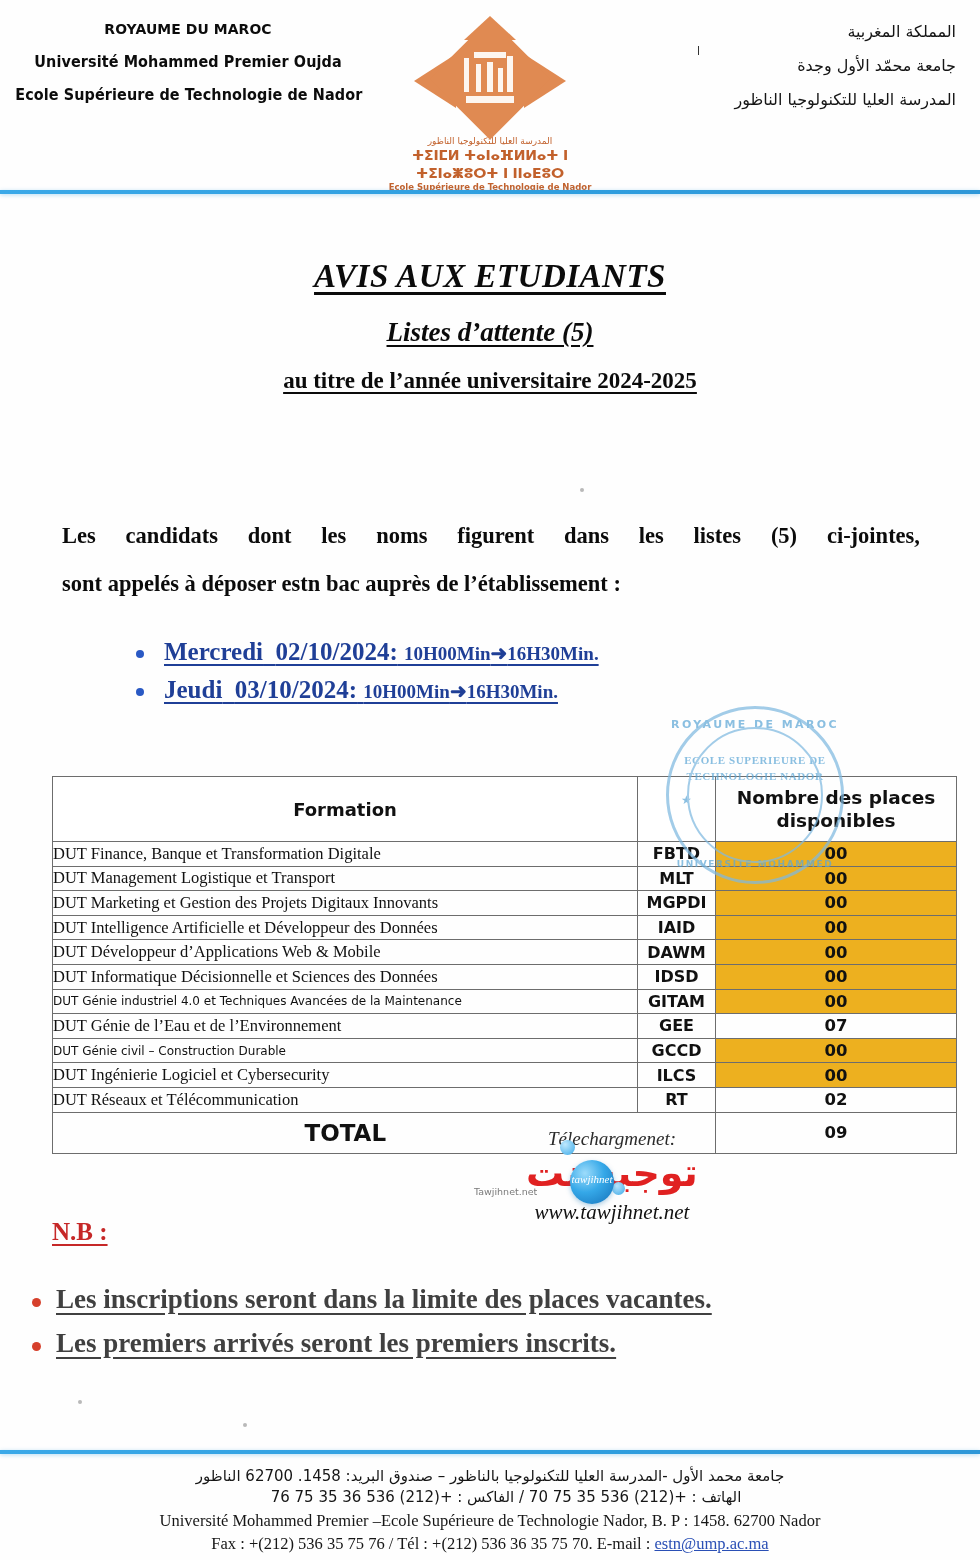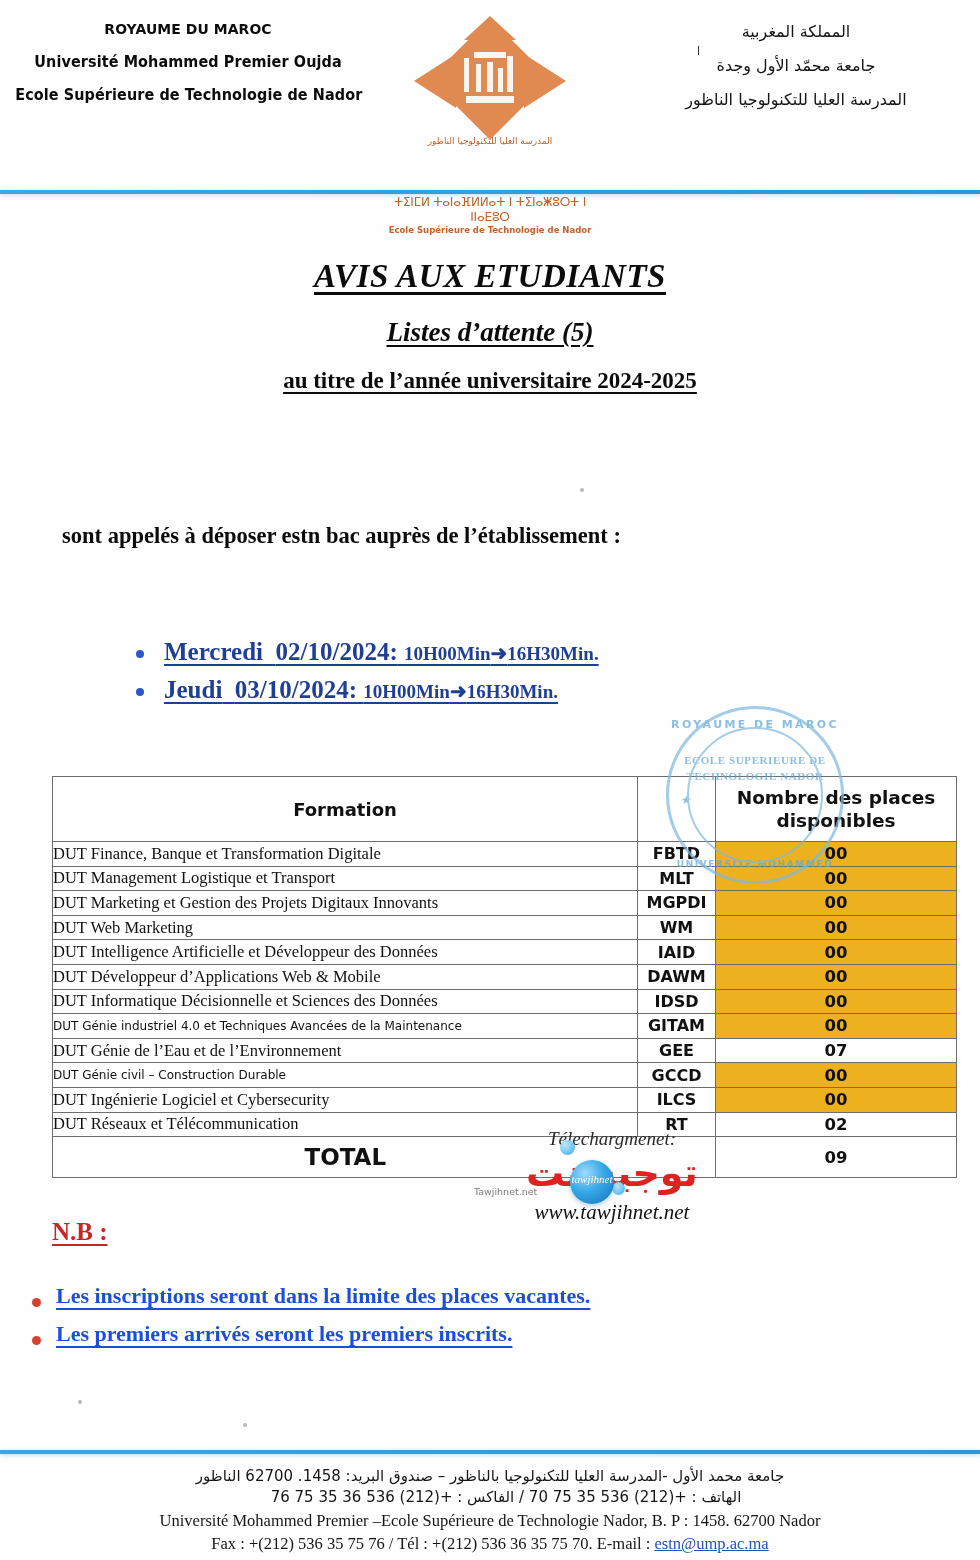--- a/index.html
+++ b/index.html
@@ -46,21 +46,21 @@
   .hdr-left div { margin-bottom: 18px; white-space: nowrap; }
   .hdr-left div:nth-child(1) { font-size: 14.5px; }
   .hdr-left div:nth-child(2) { font-size: 15px; }
   .hdr-left div:nth-child(3) { font-size: 15px; }
 
   .hdr-right {
     position: absolute;
     right: 24px;
     top: 24px;
     width: 320px;
-    text-align: center;
+    text-align: right;
     direction: rtl;
     font-family: "DejaVu Sans", sans-serif;
     font-size: 16px;
     line-height: 1;
     color: #151515;
   }
   .hdr-right div { margin-bottom: 18px; white-space: nowrap; }
   .hdr-right .tick {
     position: absolute;
     left: 62px;
@@ -145,21 +145,21 @@
     border-top: 22px solid #e08a52;
     z-index: 1;
   }
   .logo-caption {
     font-family: "DejaVu Sans", sans-serif;
     color: #c2612c;
     line-height: 1.25;
     margin-top: 2px;
   }
   .logo-caption .ar { font-size: 9px; letter-spacing: 1px; direction: rtl; }
-  .logo-caption .tif { font-size: 12px; font-weight: normal; letter-spacing: -0.2px; margin-top: 48px; }
+  .logo-caption .tif { font-size: 14px; font-weight: bold; letter-spacing: -0.2px; }
   .logo-caption .fr { font-size: 8.5px; font-weight: bold; }
 
   .blue-rule {
     position: absolute;
     left: 0;
     width: 980px;
     height: 4px;
     background: linear-gradient(90deg, #3aa8e8 0%, #2f9fe0 50%, #2e97d8 100%);
     box-shadow: 0 1px 4px rgba(120,190,235,0.55);
   }
@@ -479,22 +479,22 @@
     list-style: none;
     margin: 0;
     padding: 0;
   }
   .nb-list li {
     position: relative;
     padding-left: 30px;
     margin-bottom: 10px;
     font-family: "Liberation Serif", serif;
     font-weight: bold;
-    font-size: 22px;
-    color: #1d4ed8;
+    font-size: 27px;
+    color: #404040;
     line-height: 1.26;
   }
   .nb-list li .txt {
     text-decoration: underline;
     text-underline-offset: 5px;
   }
   .nb-list li::before {
     content: "";
     position: absolute;
     left: 6px;
@@ -587,20 +587,21 @@
 
   <div class="blue-rule top"></div>
 
   <div class="titles">
     <div class="title-main">AVIS AUX ETUDIANTS</div>
     <div class="title-sub">Listes d’attente (5)</div>
     <div class="title-year">au titre de l’année universitaire 2024-2025</div>
   </div>
 
   <div class="body-para">
+    <span class="l1">Les candidats dont les noms figurent dans les listes (5) ci-jointes,</span>
     <span class="l2">sont appelés à déposer estn bac auprès de l’établissement :</span>
   </div>
 
   <ul class="dates">
     <li>
       <span class="txt">
         <span>Mercredi</span>
         &nbsp;<span>02/10/2024:</span>
         <span class="small">10H00Min</span><span class="arrow">➜</span><span class="small">16H30Min.</span>
       </span>
@@ -644,25 +645,20 @@
         <td class="td-name">DUT Management Logistique et Transport</td>
         <td class="td-abbr">MLT</td>
         <td class="td-val hl">00</td>
       </tr>
       <tr>
         <td class="td-name">DUT Marketing et Gestion des Projets Digitaux Innovants</td>
         <td class="td-abbr">MGPDI</td>
         <td class="td-val hl">00</td>
       </tr>
       <tr>
-        <td class="td-name">DUT Web Marketing</td>
-        <td class="td-abbr">WM</td>
-        <td class="td-val hl">00</td>
-      </tr>
-      <tr>
         <td class="td-name">DUT Intelligence Artificielle et Développeur des Données</td>
         <td class="td-abbr">IAID</td>
         <td class="td-val hl">00</td>
       </tr>
       <tr>
         <td class="td-name">DUT Développeur d’Applications Web &amp; Mobile</td>
         <td class="td-abbr">DAWM</td>
         <td class="td-val hl">00</td>
       </tr>
       <tr>

